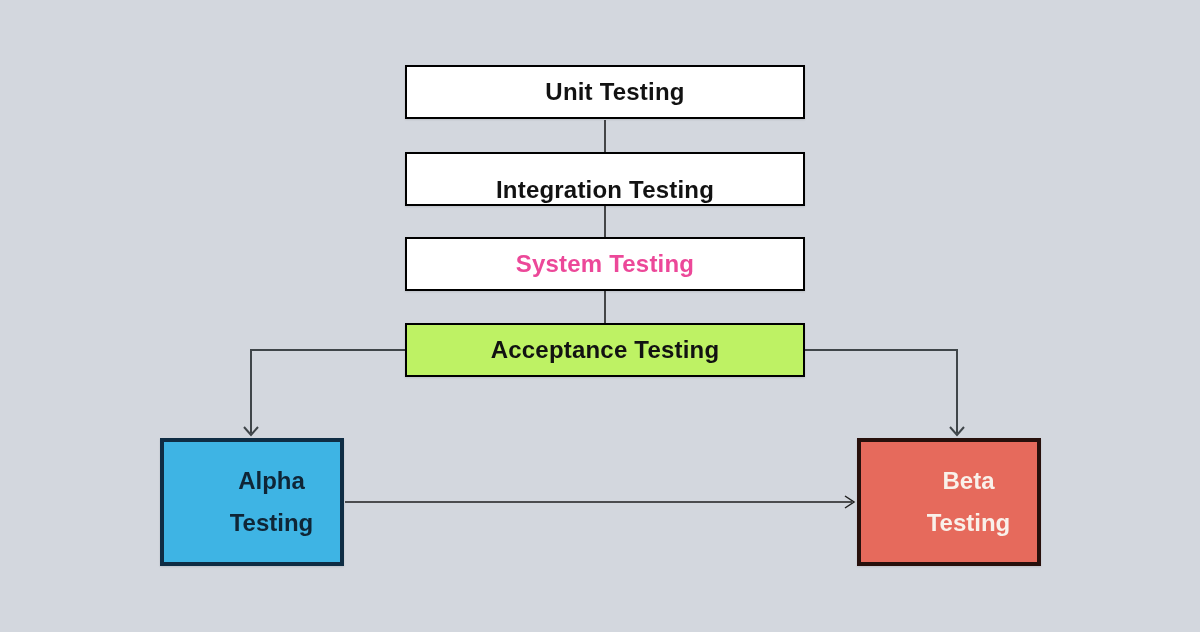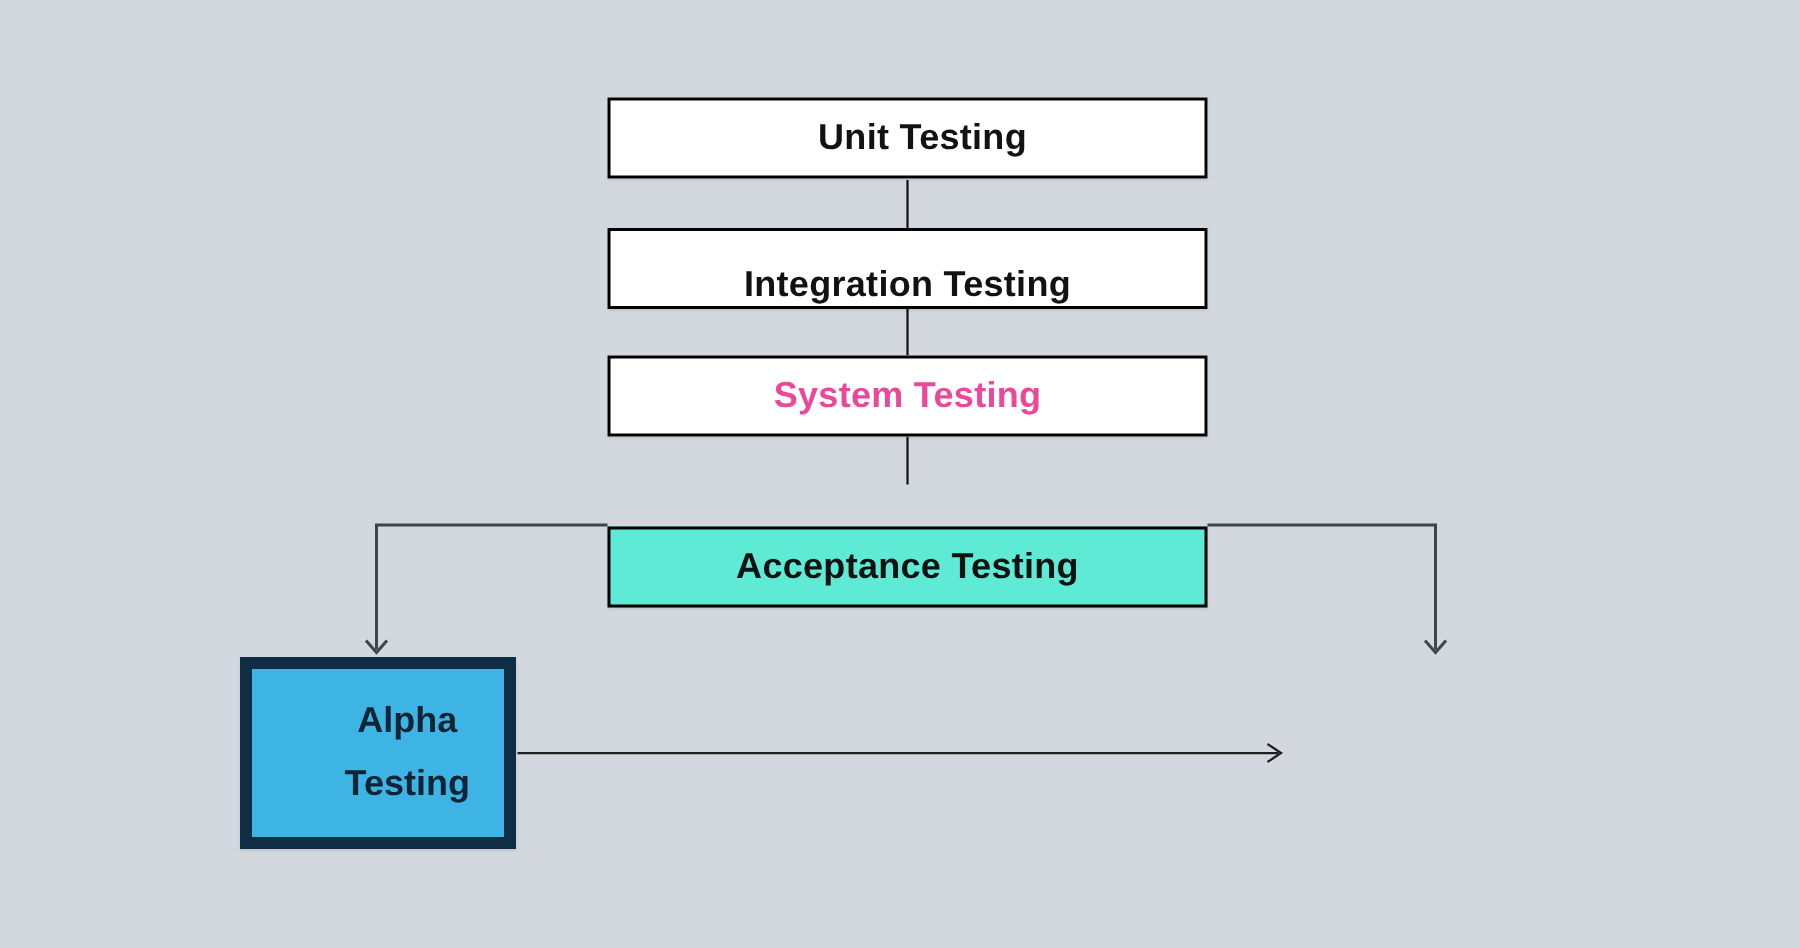--- a/index.html
+++ b/index.html
@@ -34,21 +34,21 @@
     letter-spacing: 0.2px;
   }
   .chain-node.unit        { top: 65px;  }
   .chain-node.integration { top: 152px; align-items: flex-end; }
   .chain-node.system      { top: 237px; }
   .chain-node.acceptance  { top: 323px; }
   .leaf-node {
     top: 438px;
     width: 184px;
     height: 128px;
-    border: 8px solid #737373;
+    border: 4px solid #737373;
     font-size: 24px;
     line-height: 42px;
     padding-left: 39px;
   }
   .leaf-node .leaf-label {
     width: 132px;
   }
   .leaf-node.alpha { left: 160px; }
   .leaf-node.beta  { left: 857px; }
 </style>
@@ -90,22 +90,25 @@
   </div>
 
   <div class="node chain-node integration" style="background-color: rgb(255, 255, 255); border-color: rgb(0, 0, 0); color: rgb(18, 18, 18);">
     <span>Integration Testing</span>
   </div>
 
   <div class="node chain-node system" style="background-color: rgb(255, 255, 255); border-color: rgb(0, 0, 0); color: #ec4899;">
     <span>System Testing</span>
   </div>
 
-  <div class="node chain-node acceptance" style="background-color: #5eead4; border-color: rgb(0, 0, 0); color: rgb(18, 18, 18); margin-top: 28px;">
+  <div class="node chain-node acceptance" style="background-color: #bef264; border-color: rgb(0, 0, 0); color: rgb(18, 18, 18);">
     <span>Acceptance Testing</span>
   </div>
 
   <div class="node leaf-node alpha" style="background-color: rgb(62, 180, 228); border-color: rgb(15, 45, 68); color: rgb(15, 37, 54);">
     <span class="leaf-label">Alpha Testing</span>
   </div>
 
+  <div class="node leaf-node beta" style="background-color: rgb(230, 106, 92); border-color: rgb(39, 16, 12); color: rgb(249, 241, 234);">
+    <span class="leaf-label">Beta Testing</span>
+  </div>
 
 </div>
 
 </body></html>

